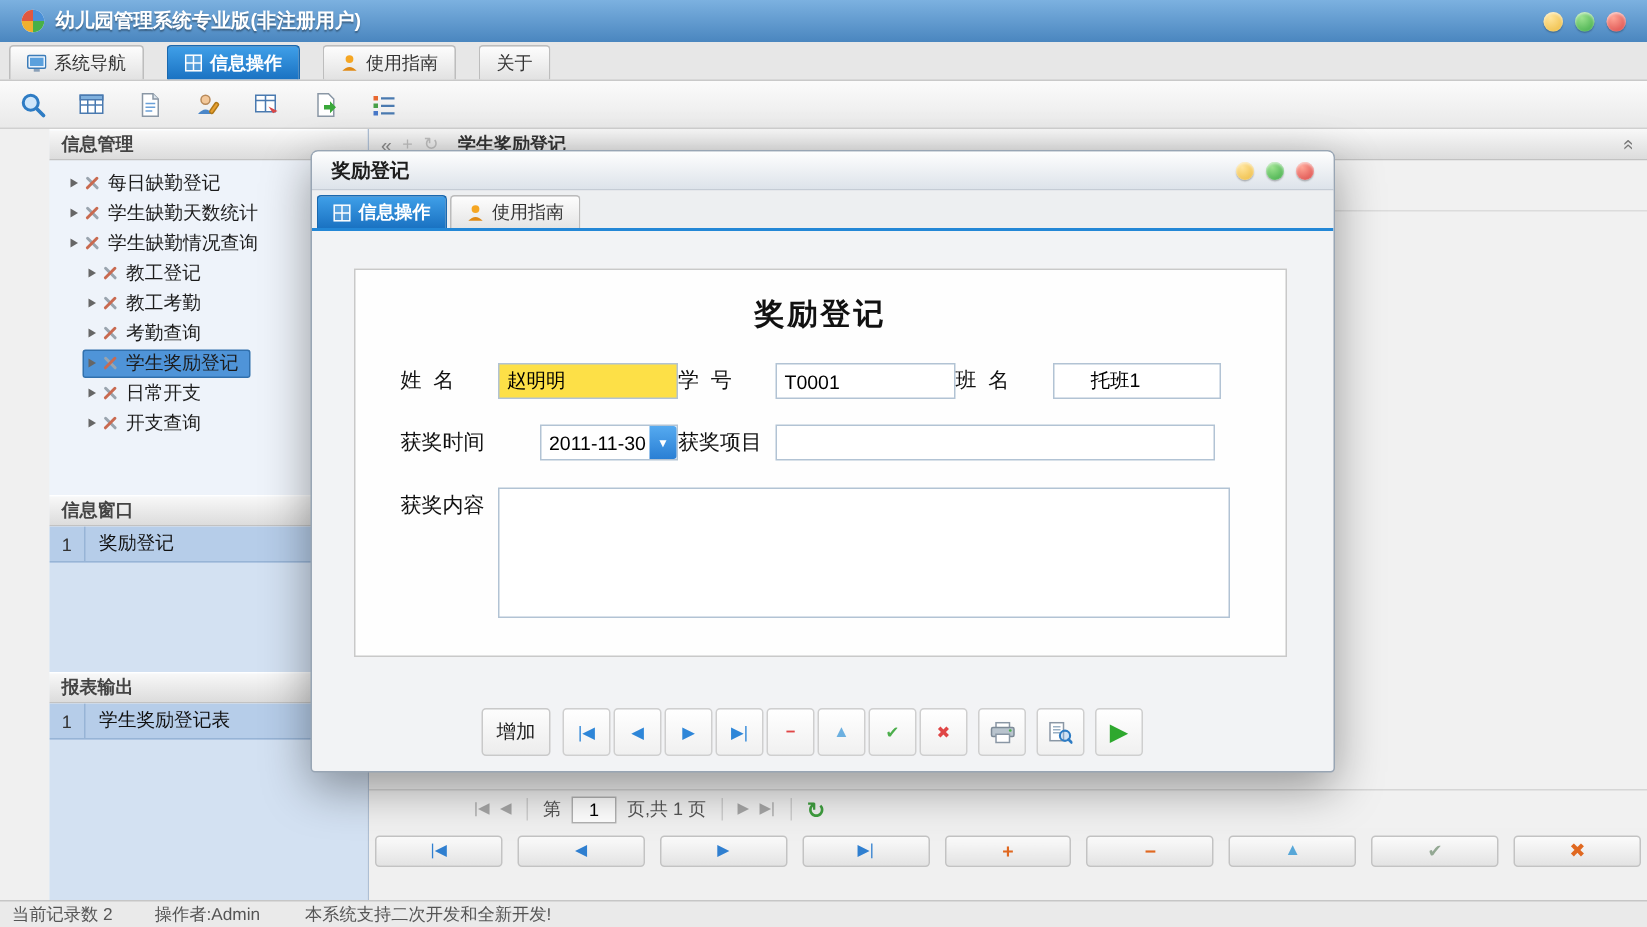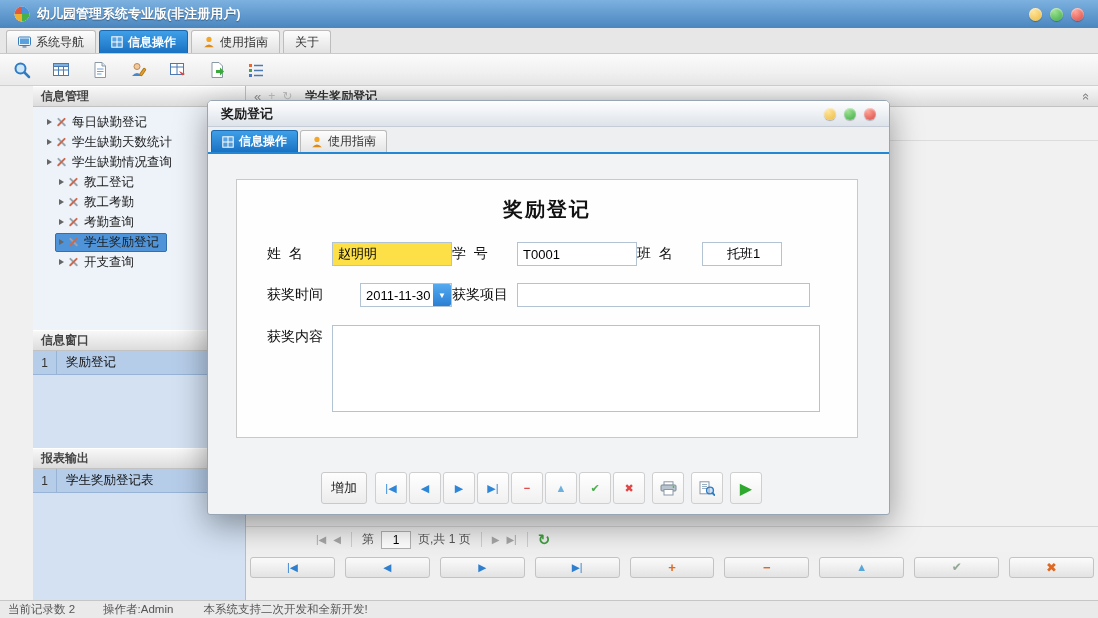--- a/index.html
+++ b/index.html
@@ -13,21 +13,21 @@
   .app-logo { display:flex; align-items:center; }
   .win-title { color:#fff; font-weight:bold; font-size:13px; margin-left:7px; text-shadow:0 1px 1px rgba(0,0,0,.35); }
   .win-controls { margin-left:auto; display:flex; gap:8px; align-items:center; }
   .circle { width:13px; height:13px; border-radius:50%; box-shadow:inset 0 1px 2px rgba(255,255,255,.7), 0 1px 1px rgba(0,0,0,.25); }
   .circle.yellow { background:radial-gradient(circle at 35% 30%, #ffe49a, #ecb93c); }
   .circle.green  { background:radial-gradient(circle at 35% 30%, #9be28e, #3aa844); }
   .circle.red    { background:radial-gradient(circle at 35% 30%, #ffa394, #d84444); }
   .circle.sm { width:12px; height:12px; }
 
   
-  .tabbar { height:26px; background:#e7e7e7; border-bottom:1px solid #c9c9c9; display:flex; align-items:flex-end; padding:0 6px; gap:3px; }
+  .tabbar { height:26px; background:#e7e7e7; border-bottom:1px solid #c9c9c9; display:flex; align-items:flex-end; padding:0 6px; gap:15px; }
   .tab { height:23px; padding:0 11px; display:flex; align-items:center; gap:5px; color:#333; background:linear-gradient(#fdfdfd,#e2e2e2); border:1px solid #bdbdbd; border-bottom:none; border-radius:3px 3px 0 0; cursor:default; }
   .tab.active { background:linear-gradient(#3f9fe8,#1a72c2); color:#fff; border-color:#1a68ae; font-weight:bold; }
 
   
   .toolbar { height:32px; background:linear-gradient(#fbfbfb,#e9e9e9); border-bottom:1px solid #d0d0d0; display:flex; align-items:center; padding:0 5px; gap:6px; }
   .tool-btn { width:33px; height:27px; display:flex; align-items:center; justify-content:center; border-radius:3px; cursor:pointer; }
 
   
   .workspace { position:absolute; top:86px; left:0; right:0; bottom:18px; display:flex; }
   .sidebar { width:213px; flex:0 0 213px; border-right:1px solid #aebfd4; display:flex; flex-direction:column; background:#eef3fa;margin-left:33px; }
@@ -94,21 +94,21 @@
   .dlg-body { position:relative; height:362px; }
   .form-panel { position:absolute; left:28px; top:25px; width:622px; height:259px; background:#fefefe; border:1px solid #c9c9c9; }
   .form-title { text-align:center; font-size:20px; font-weight:bold; color:#111; margin-top:16px; letter-spacing:2px; }
   .frow { position:absolute; left:30px; display:flex; align-items:center; }
   .frow label { width:65px; flex:0 0 65px; font-size:14px; color:#111; white-space:pre; }
   .frow label.ml { margin-left:0; }
   .r1 { top:62px; } .r2 { top:103px; } .r3 { top:145px; align-items:flex-start; }
   .r3 label { margin-top:3px; }
   .inp { height:24px; border:1px solid #b2c3d4; background:#fff; font-size:13px; padding:0 5px; }
   .inp.cyan { background:#fde047; }
-  .w120 { width:120px; } .w100 { width:80px;padding-left:24px; } .wide { width:293px; }
+  .w120 { width:120px; } .w100 { width:112px;padding-left:24px; } .wide { width:293px; }
   .combo { position:relative; width:120px; flex:0 0 120px; display:inline-block;padding-left:28px; }
   .combo .inp { width:100%; padding-right:20px; }
   .combo-btn { position:absolute; right:1px; top:1px; bottom:1px; width:18px; background:linear-gradient(#55aaf0,#2a7fd4); color:#fff; font-size:8px; display:flex; align-items:center; justify-content:center; border-radius:0 2px 2px 0; cursor:pointer; }
   .tarea { width:488px; height:87px; border:1px solid #b2c3d4; background:#fff; resize:none; font-size:13px; padding:3px 5px; }
   .dlg-buttons { position:absolute; left:113px; top:318px; display:flex; align-items:center; gap:2px; }
   .btn-add { width:46px; height:32px; background:linear-gradient(#fdfdfd,#ececec); border:1px solid #c9c9c9; border-radius:3px; font-size:13px; color:#222; cursor:pointer; margin-right:6px; }
   .ibtn { width:32px; height:32px; background:linear-gradient(#ffffff,#f0f0f0); border:1px solid #cfcfcf; border-radius:3px; display:flex; align-items:center; justify-content:center; font-size:11px; cursor:pointer; }
   .ibtn.blue { color:#2e86d8; }
   .ibtn.red { color:#e04646; font-weight:bold; }
   .ibtn.lblue { color:#6cb0e0; }
@@ -274,20 +274,27 @@
               <span class="tw"></span>
               <span class="ti-ico"></span>
               <span class="ti-label">考勤查询</span>
             </span>
         </div>
         <div class="tree-item child selected">
           <span class="ti-box">
               <span class="tw"></span>
               <span class="ti-ico"></span>
               <span class="ti-label">学生奖励登记</span>
+            </span>
+        </div>
+        <div class="tree-item child">
+          <span class="ti-box">
+              <span class="tw"></span>
+              <span class="ti-ico"></span>
+              <span class="ti-label">日常开支</span>
             </span>
         </div>
         <div class="tree-item child">
           <span class="ti-box">
               <span class="tw"></span>
               <span class="ti-ico"></span>
               <span class="ti-label">开支查询</span>
             </span>
         </div>
       </div>

